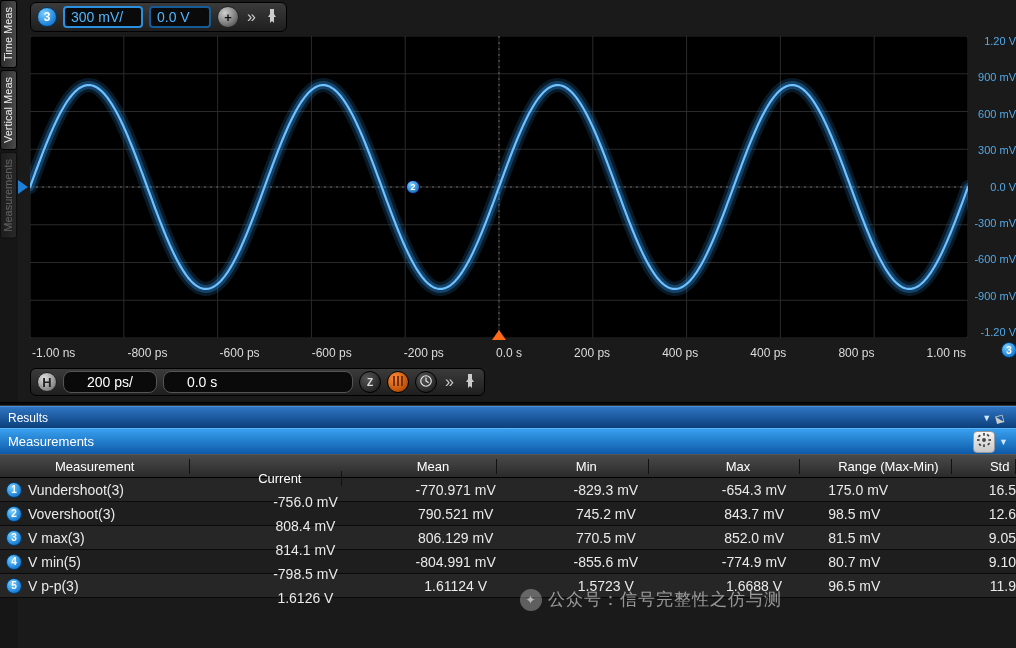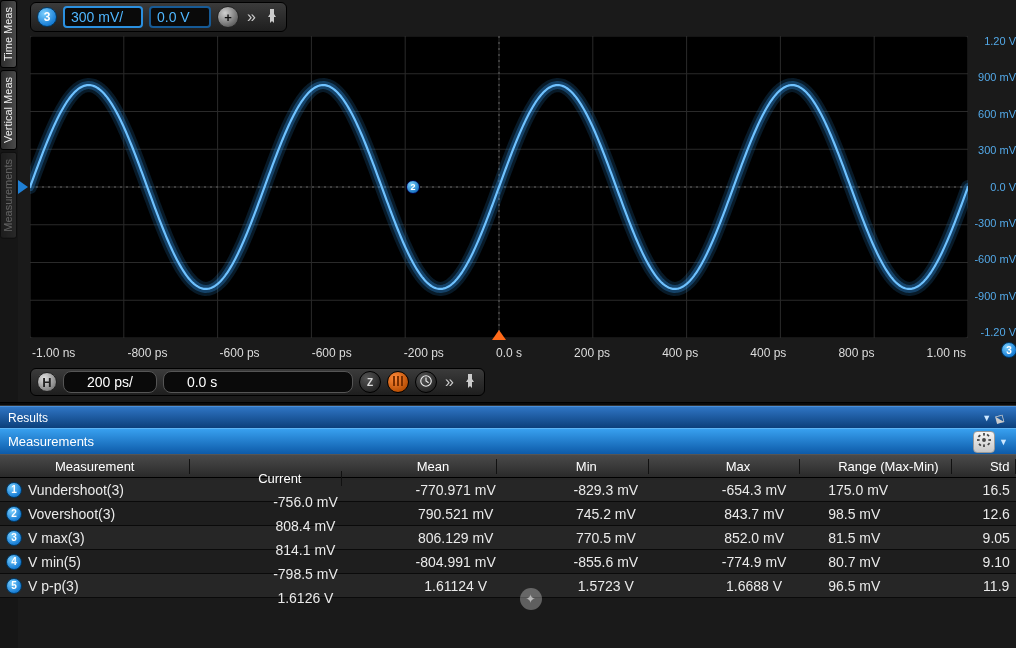--- a/index.html
+++ b/index.html
@@ -158,21 +158,21 @@
   .tbl-head .c { border-right:1px solid #111; padding:0 10px; cursor:pointer; }
   .tbl-row { background:#1e1e1e; color:#eaeaea; font-size:14px; border-bottom:1px solid #0a0a0a; }
   .tbl-row:nth-child(odd) { background:#262626; }
   .c { overflow:hidden; white-space:nowrap; }
   .c0 { width:234px; display:flex; align-items:center; gap:6px; padding-left:6px;}
   .c1 { width:150px; text-align:center;margin-top:24px; }
   .c2 { width:154px; text-align:center; }
   .c3 { width:150px; text-align:center; }
   .c4 { width:150px; text-align:center; }
   .c5 { width:150px; text-align:left; }
-  .c6 { width:40px; text-align:center; }
+  .c6 { width:40px; text-align:right; }
   .row-badge {
     width:16px;height:16px;border-radius:50%;
     background: radial-gradient(circle at 35% 30%,#7bd0ff,#1a7fd6 70%);
     color:#fff; font-size:10px; font-weight:bold;
     display:flex;align-items:center;justify-content:center; border:1px solid #003a66;
   }
 
   .watermark {
     position:absolute; left:520px; top:588px; color:rgba(255,255,255,.55);
     font-size:17px; letter-spacing:1px; pointer-events:none;
@@ -402,13 +402,14 @@
         <div class="c c3">1.5723 V</div>
         <div class="c c4">1.6688 V</div>
         <div class="c c5">96.5 mV</div>
         <div class="c c6">11.9</div>
       </div>
     </div>
 </div>
 
 <div class="watermark">
   <span class="wx">✦</span>
+  <span>公众号：信号完整性之仿与测</span>
 </div>
 
 </body></html>

